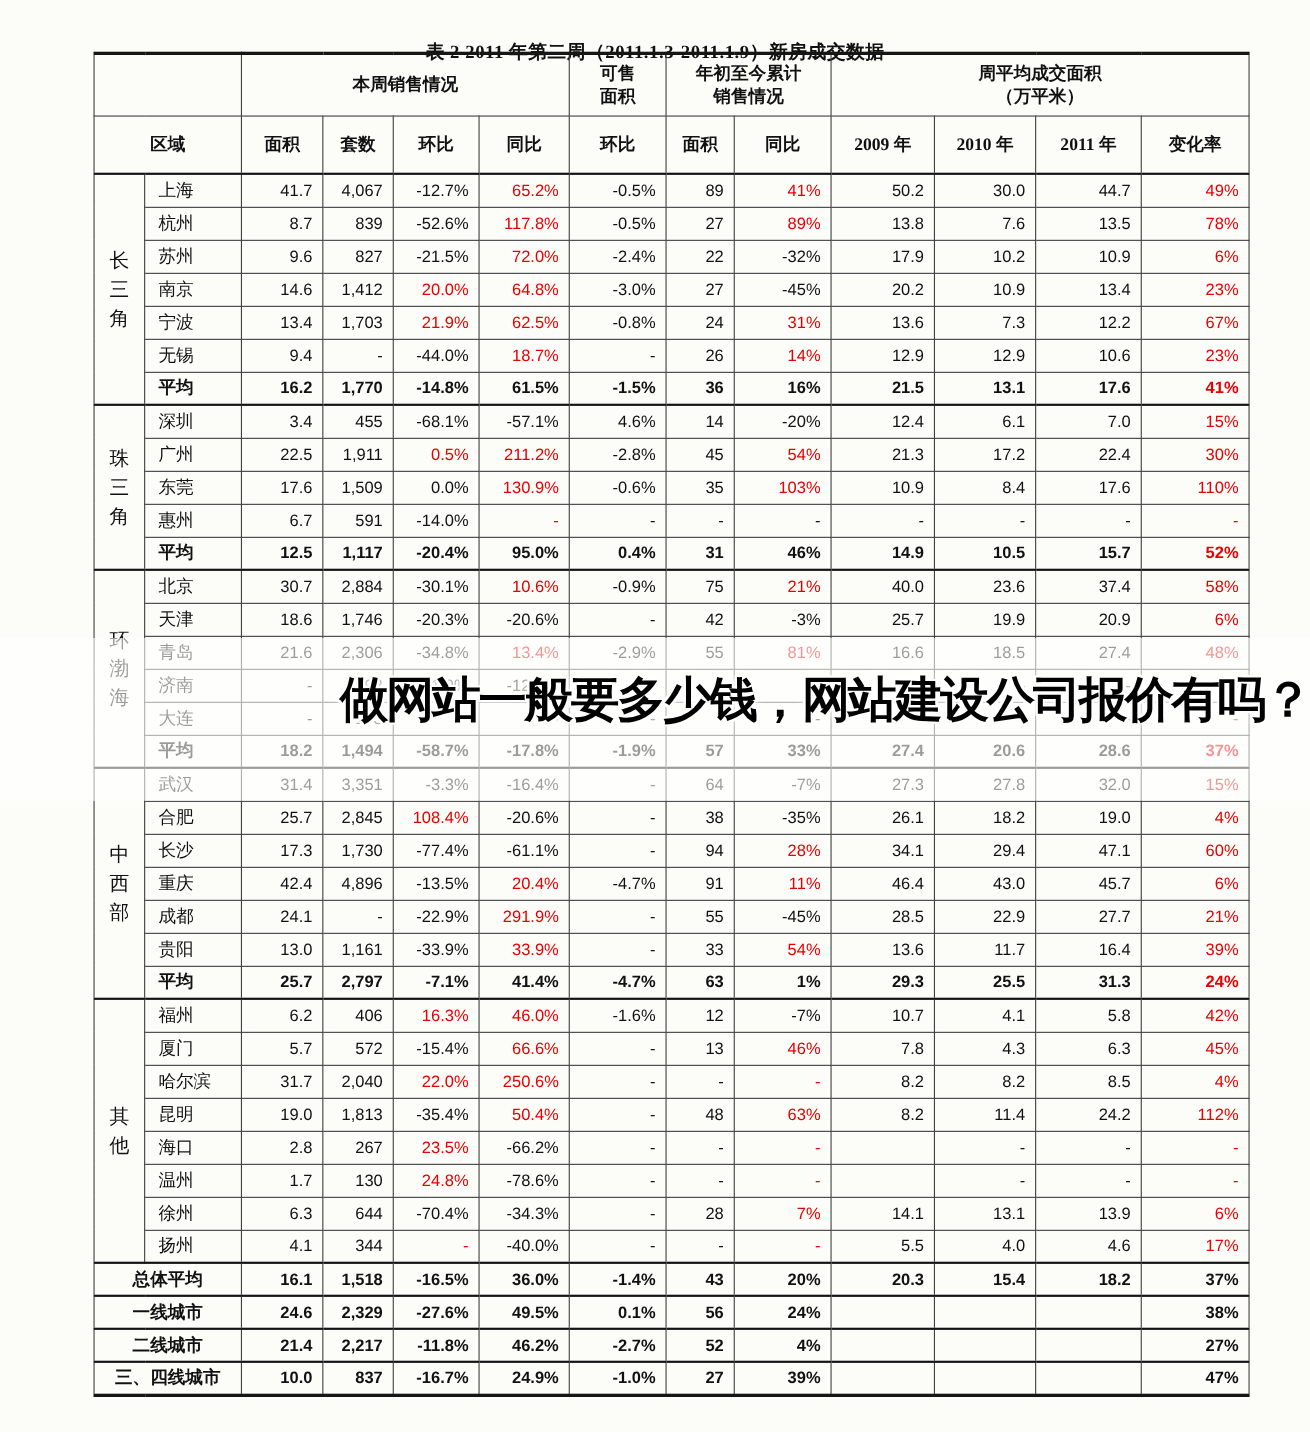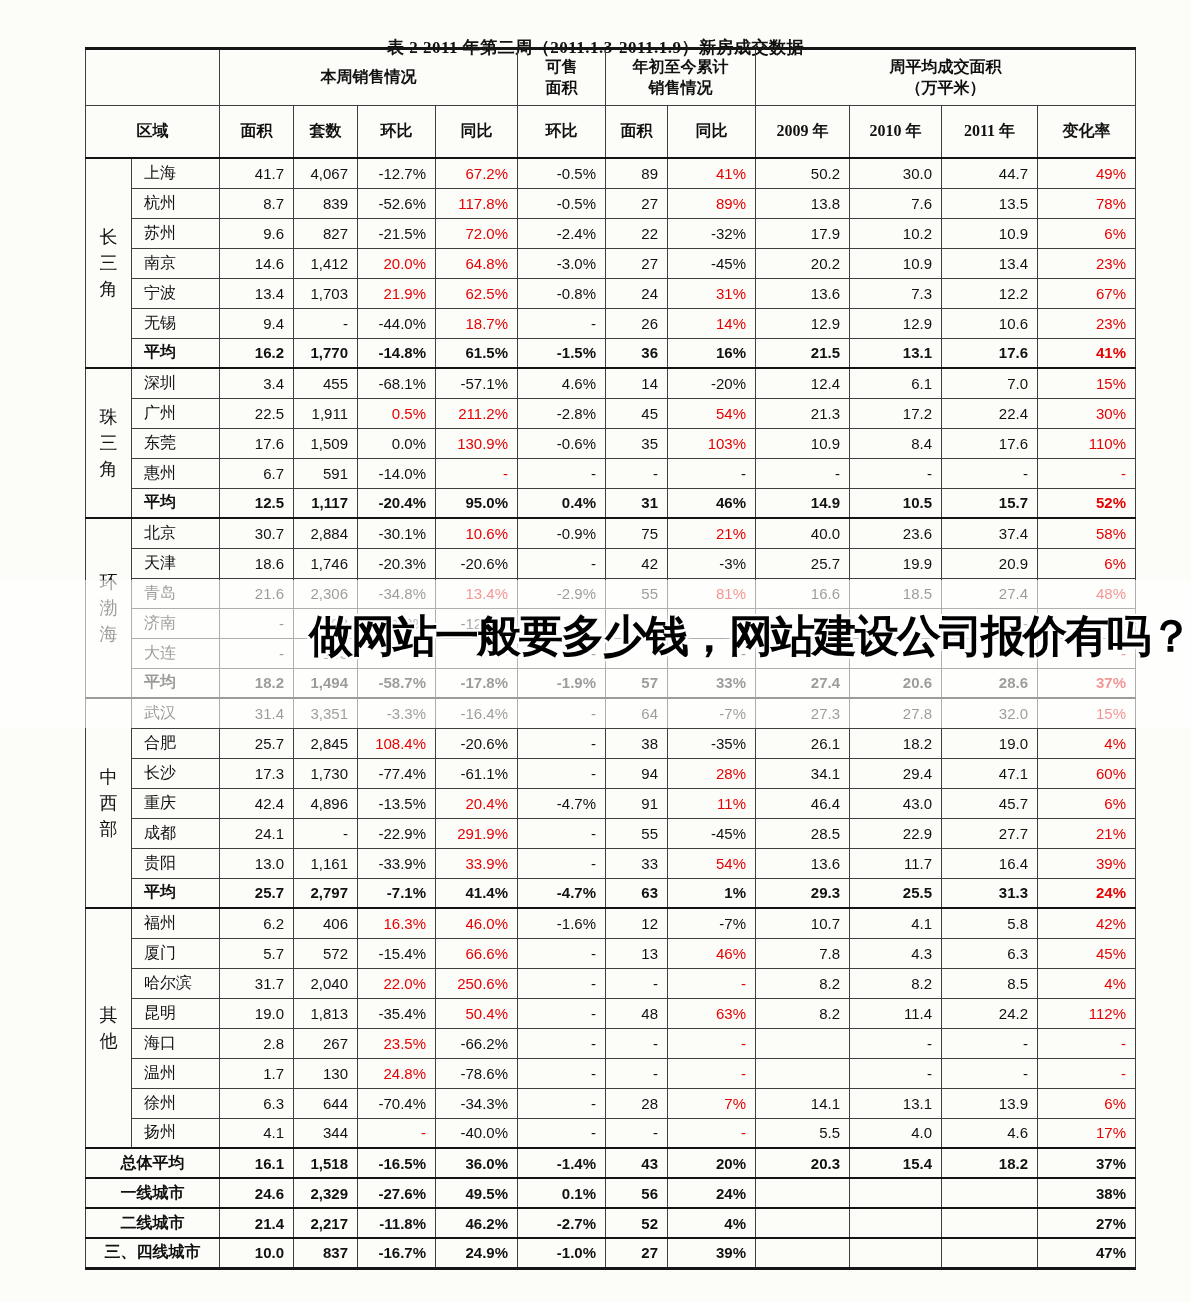--- a/index.html
+++ b/index.html
@@ -101,21 +101,21 @@
           <tr class="gs">
             <td class="glabel" rowspan="7">
               <span class="vch">长</span>
               <span class="vch">三</span>
               <span class="vch">角</span>
             </td>
             <td class="city">上海</td>
             <td class="num">41.7</td>
             <td class="num">4,067</td>
             <td class="num">-12.7%</td>
-            <td class="num red">67.2%</td>
+            <td class="num red">65.2%</td>
             <td class="num">-0.5%</td>
             <td class="num">89</td>
             <td class="num red">41%</td>
             <td class="num">50.2</td>
             <td class="num">30.0</td>
             <td class="num">44.7</td>
             <td class="num red">49%</td>
           </tr>
           <tr>
             <td class="city">杭州</td>

